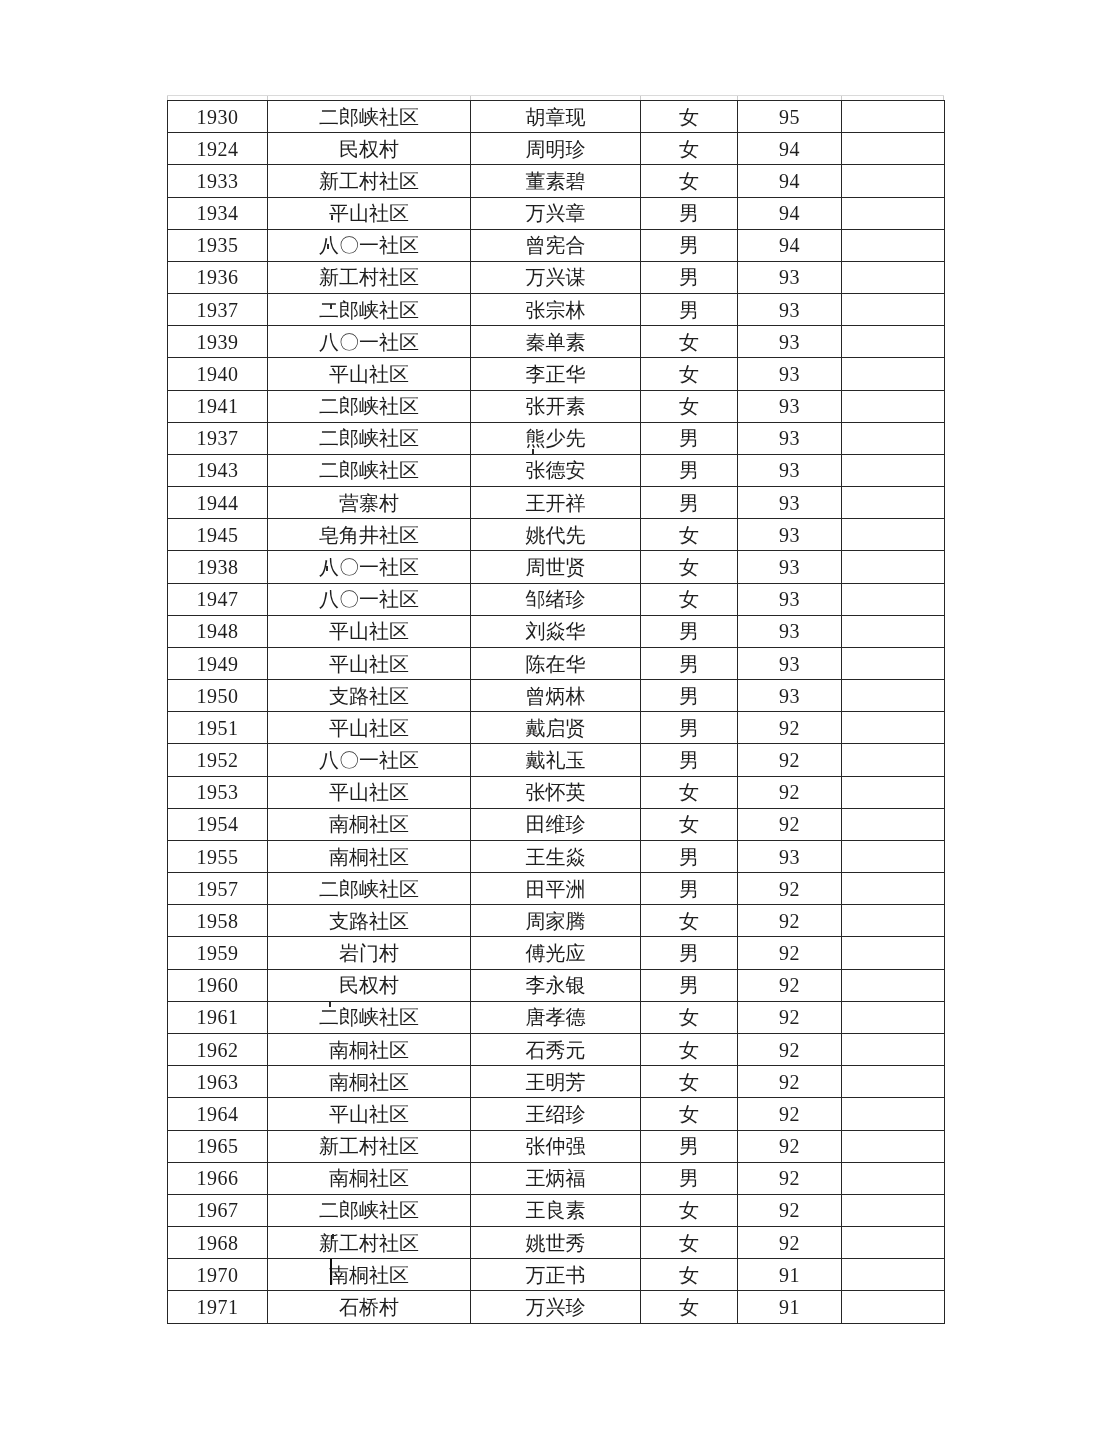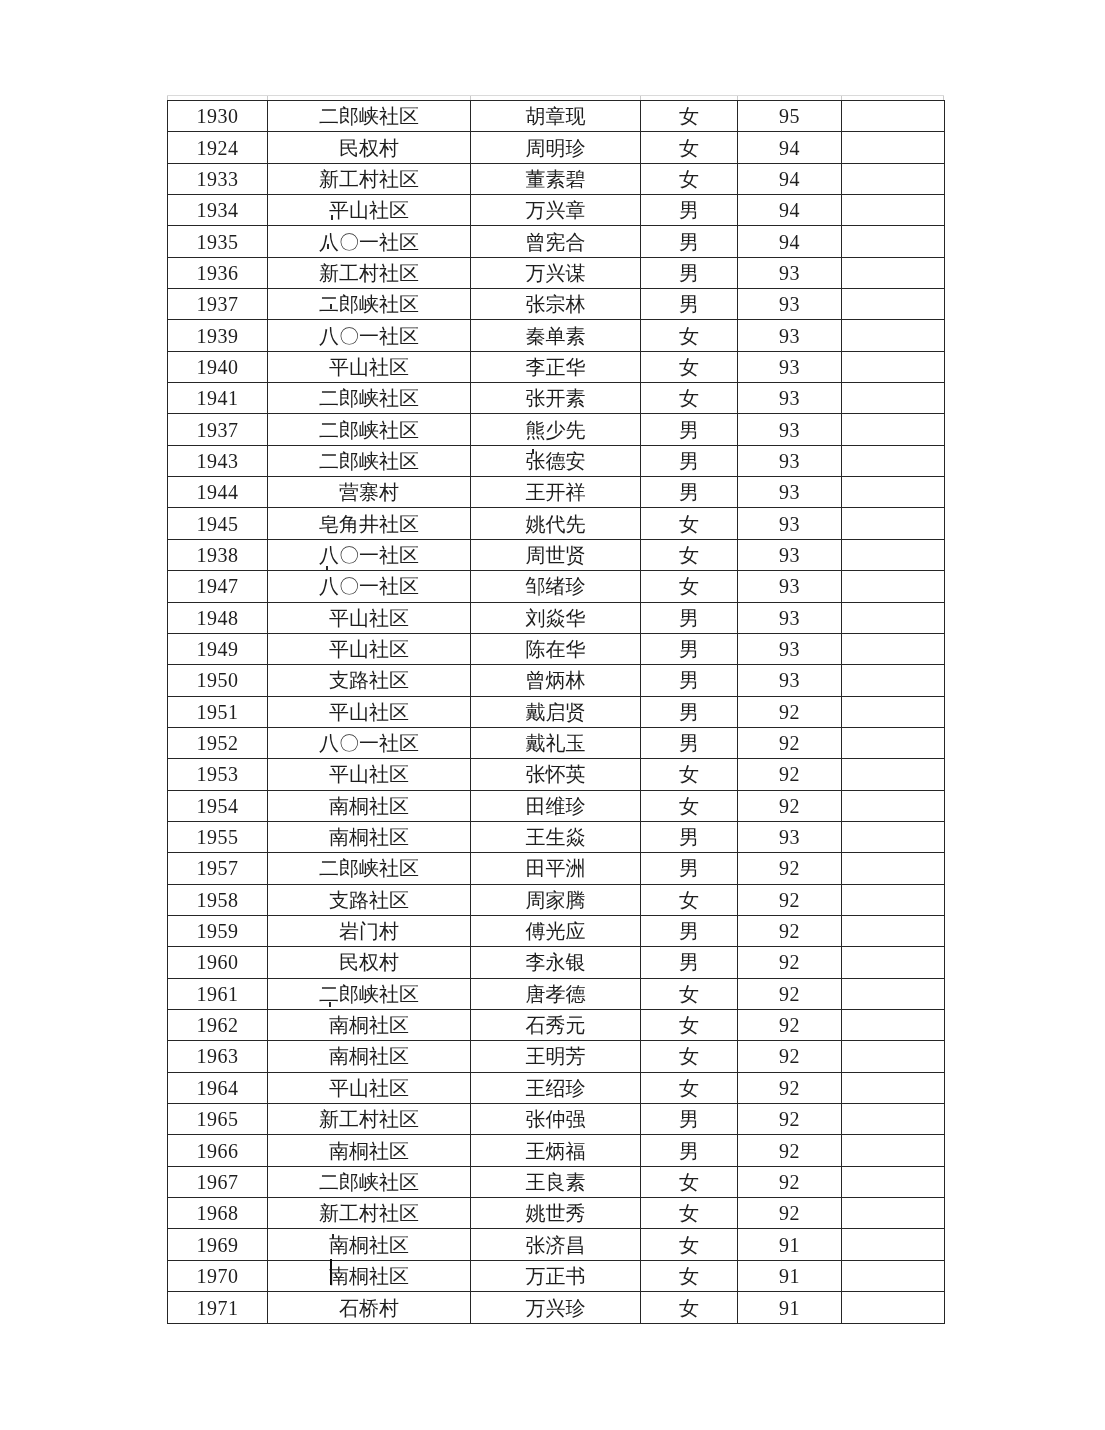--- a/index.html
+++ b/index.html
@@ -387,28 +387,20 @@
         </tr>
           <tr>
           <td class="serial">1968</td>
           <td class="community">新工村社区</td>
           <td class="name">姚世秀</td>
           <td class="gender">女</td>
           <td class="score">92</td>
           <td class="blank"></td>
         </tr>
           <tr>
-          <td class="serial">1969</td>
-          <td class="community">南桐社区</td>
-          <td class="name">张济昌</td>
-          <td class="gender">女</td>
-          <td class="score">91</td>
-          <td class="blank"></td>
-        </tr>
-          <tr>
           <td class="serial">1970</td>
           <td class="community">南桐社区</td>
           <td class="name">万正书</td>
           <td class="gender">女</td>
           <td class="score">91</td>
           <td class="blank"></td>
         </tr>
           <tr>
           <td class="serial">1971</td>
           <td class="community">石桥村</td>

